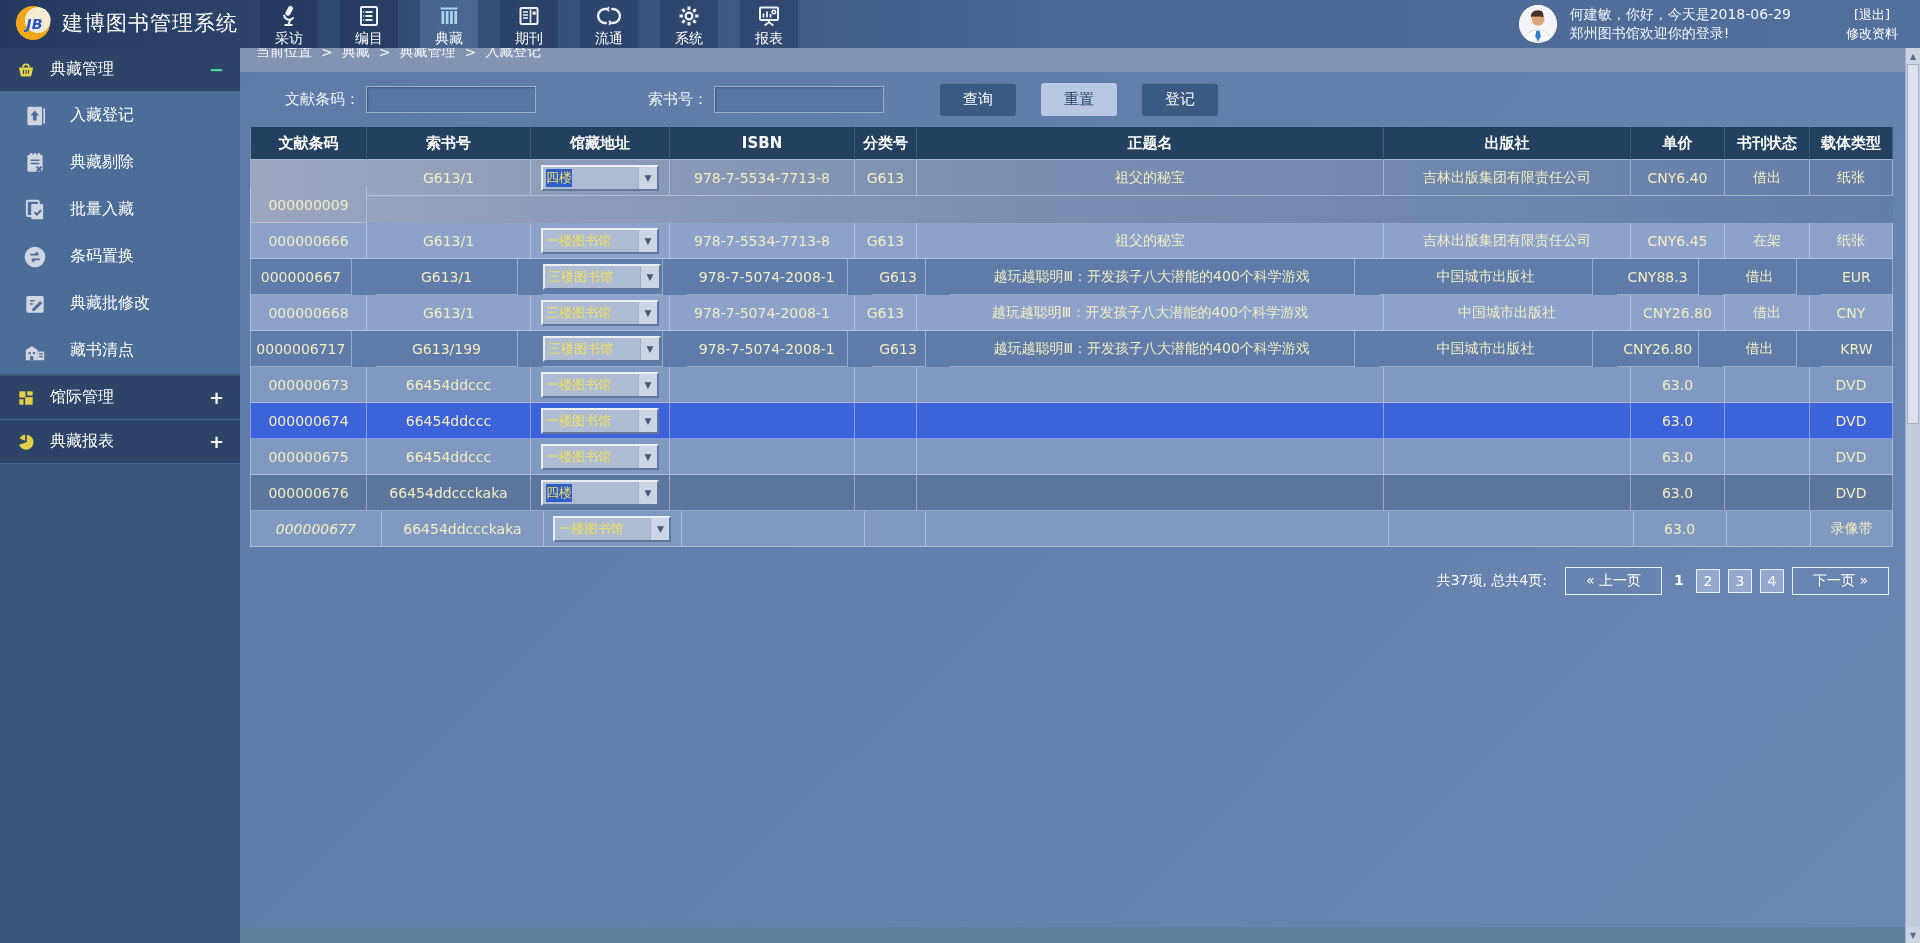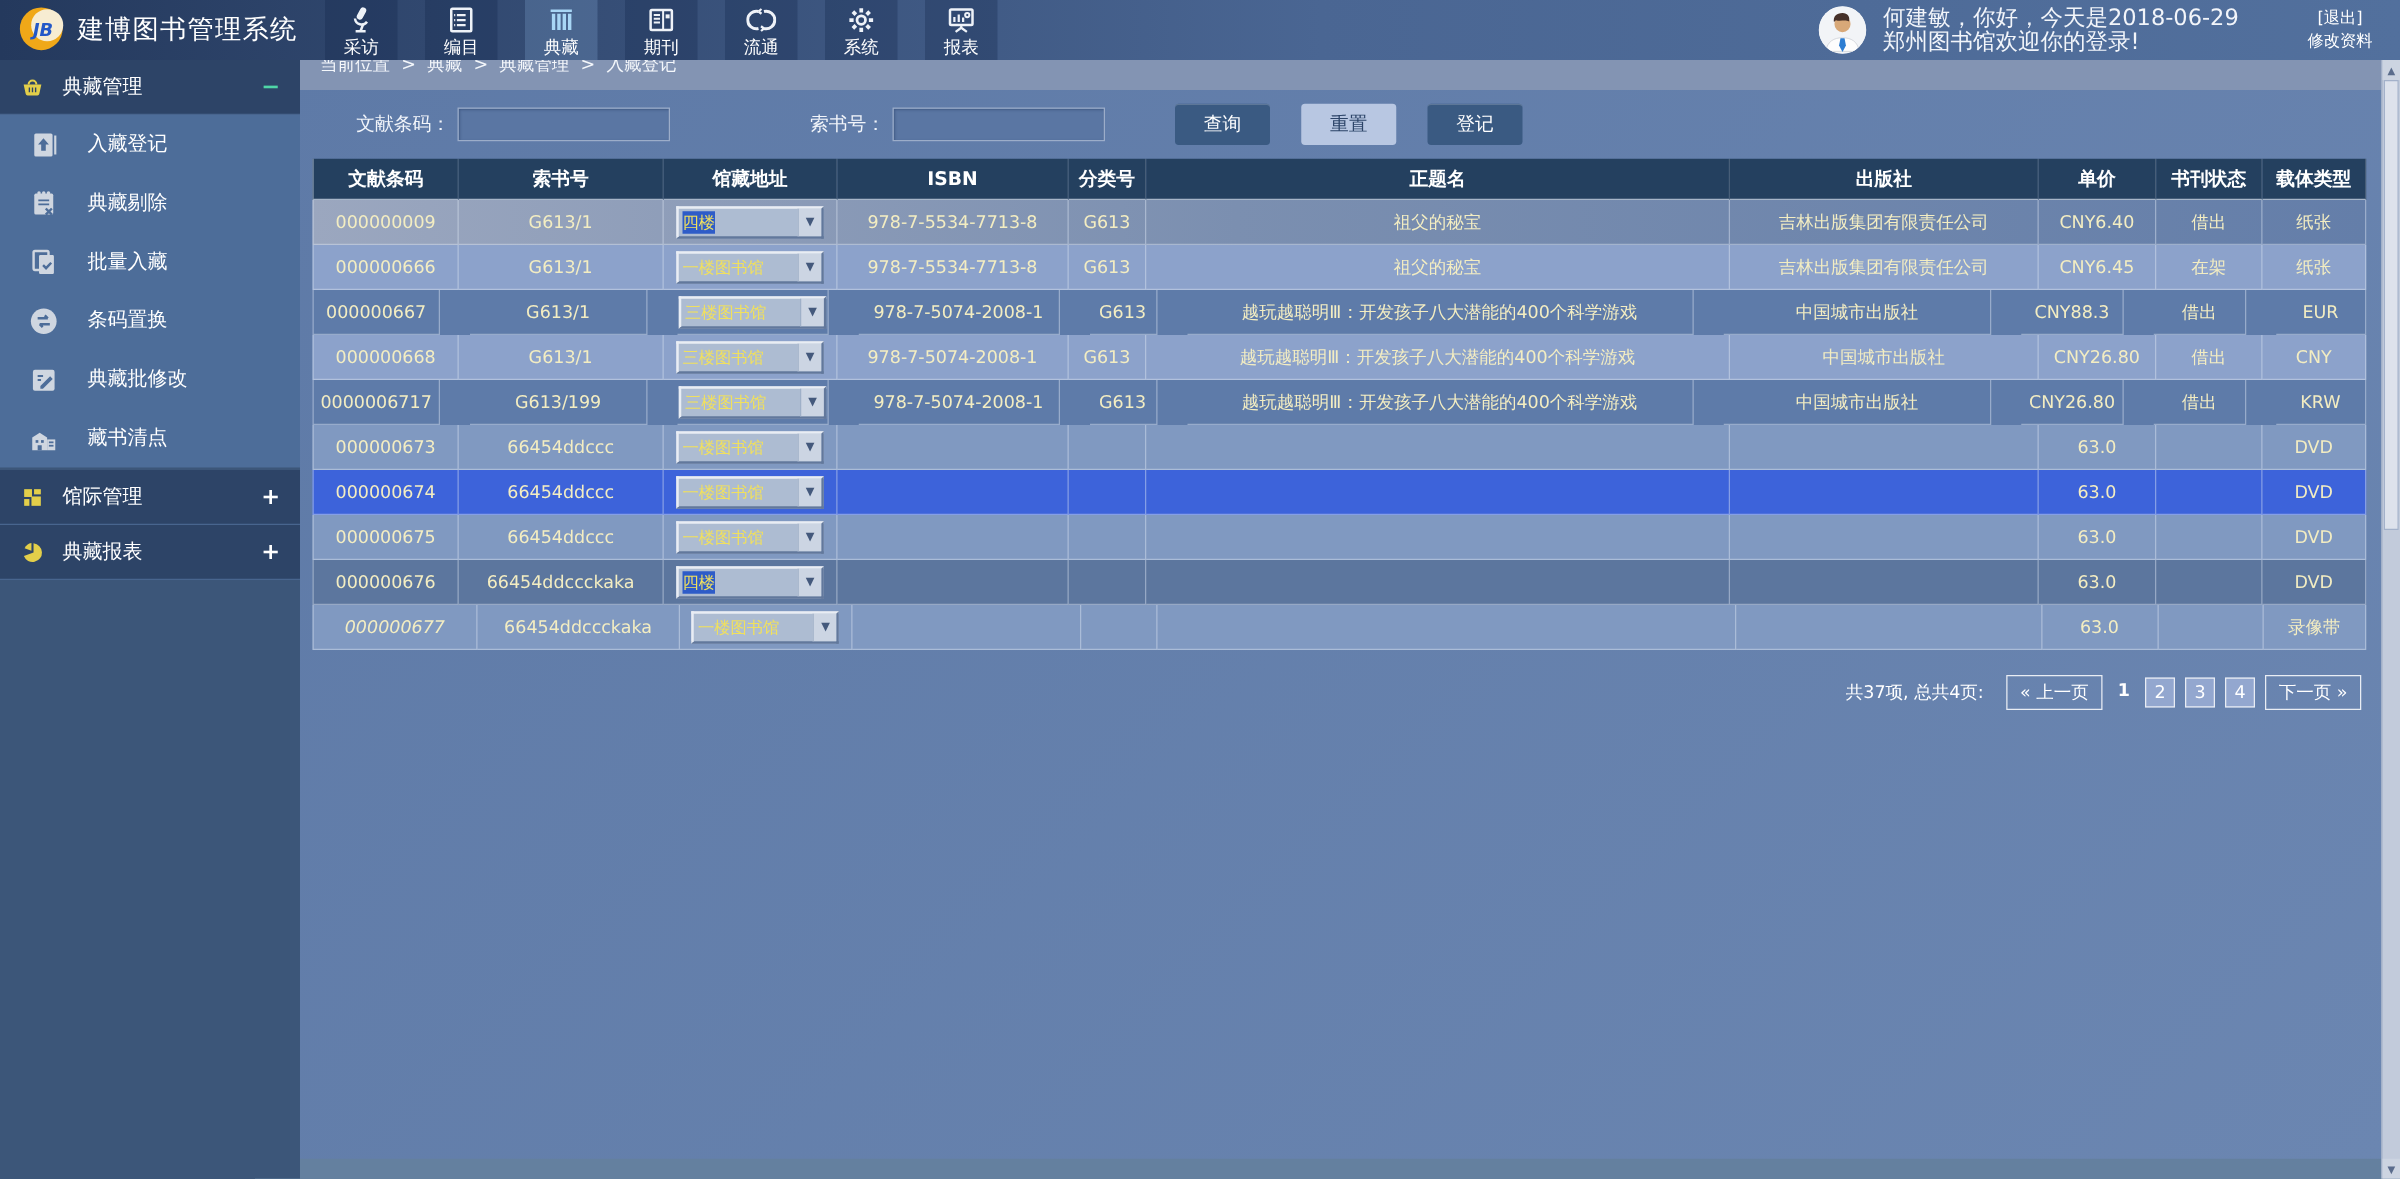--- a/index.html
+++ b/index.html
@@ -15,21 +15,21 @@
   .topnav { position:absolute; left:260px; top:0; height:48px; display:flex; }
   .nav-tile { width:58px; height:48px; margin-right:22px; background:rgba(16,36,72,0.30);
     display:flex; flex-direction:column; align-items:center; justify-content:flex-end; cursor:pointer; }
   .nav-tile.active { background:rgba(150,190,235,0.22); }
   .nav-tile .nicon { width:24px; height:24px; color:#eef2f8; margin-bottom:1px; }
   .nav-tile.active .nicon { color:#a8d6f5; }
   .nav-tile .nicon svg { width:100%; height:100%; }
   .nav-tile .nlabel { color:#ffffff; font-size:14px; line-height:19px; }
   .userbox { position:absolute; right:22px; top:0; height:48px; display:flex; align-items:center; gap:13px; }
   .avatar { width:38px; height:38px; border-radius:50%; overflow:hidden; background:#f2f4f7; flex:none; }
-  .greet { color:#f2f5fa; font-size:18px; line-height:19px; white-space:nowrap; }
+  .greet { color:#f2f5fa; font-size:14px; line-height:19px; white-space:nowrap; }
   .userlinks { margin-left:42px; text-align:center; }
   .userlinks .ulink { display:block; color:#ffffff; font-size:13px; line-height:19px; cursor:pointer; text-decoration:none; }
 
   
   .sidebar { position:absolute; left:0; top:48px; width:240px; height:895px; background:#3c5679; }
   .sb-group-header { height:44px; background:#2d4467; display:flex; align-items:center; padding:0 16px;
     border-bottom:1px solid #48658e; cursor:pointer; }
   .sb-group-header .gicon { width:20px; height:20px; color:#e3cf4a; margin-right:14px; }
   .sb-group-header .gicon svg { width:100%; height:100%; }
   .sb-group-header .glabel { color:#ffffff; font-size:16px; flex:1; }
@@ -81,21 +81,21 @@
   .loc-select .val { flex:1; display:flex; align-items:center; padding:0 3px; overflow:hidden; }
   .loc-select .vtext { color:#f0e05e; font-size:13px; white-space:nowrap; }
   .loc-select .vtext.hl { background:#2e5cc8; }
   .loc-select .arrow { width:19px; background:#ccd5e3; border-left:1px solid #9fb0c8; color:#44597c;
     font-size:9px; display:flex; align-items:center; justify-content:center; }
 
   
   .pager { width:1643px; margin:20px 0 0 10px; text-align:right; color:#ffffff; font-size:14px; }
   .pager * { vertical-align:middle;margin-left:16px; }
   .pg-summary { margin-right:14px; }
-  .pg-btn { display:inline-block; border:1px solid #e9edf4; padding:4px 10px; margin:0 4px;
+  .pg-btn { display:inline-block; border:1px solid #e9edf4; padding:4px 20px; margin:0 4px;
     color:#ffffff; cursor:pointer; }
   .pg-num { display:inline-block; border:1px solid #e9edf4; background:#93a7cf; width:24px; height:24px;
     line-height:22px; text-align:center; margin:0 4px; cursor:pointer; }
   .pg-num.current { border:none; background:transparent; font-weight:bold; width:18px; }
 
   
   .scrollbar { position:absolute; right:0; top:48px; width:15px; height:895px; background:#c2cbdb;
     border-left:1px solid #9fadc6; }
   .sb-btn { height:16px; display:flex; align-items:center; justify-content:center; background:#ccd4e1;
     color:#5a6c8c; font-size:8px; cursor:pointer; }
@@ -317,21 +317,21 @@
         <div class="th" style="width: 139px;">馆藏地址</div>
         <div class="th" style="width: 185px;">ISBN</div>
         <div class="th" style="width: 62px;">分类号</div>
         <div class="th" style="width: 467px;">正题名</div>
         <div class="th" style="width: 247px;">出版社</div>
         <div class="th" style="width: 94px;">单价</div>
         <div class="th" style="width: 85px;">书刊状态</div>
         <div class="th" style="width: 83px;">载体类型</div>
       </div>
       <div class="tr r-gradient">
-        <div class="td" style="width: 117px;">000000009</div>
+        <div class="td" style="width: 117px; margin-top: 27px;">000000009</div>
         <div class="td" style="width: 164px;">G613/1</div>
         <div class="td" style="width: 139px;">
           <div class="loc-select">
             <span class="val">
               <span class="vtext hl">四楼</span>
             </span>
             <span class="arrow">▼</span>
           </div>
         </div>
         <div class="td" style="width: 185px;">978-7-5534-7713-8</div>

